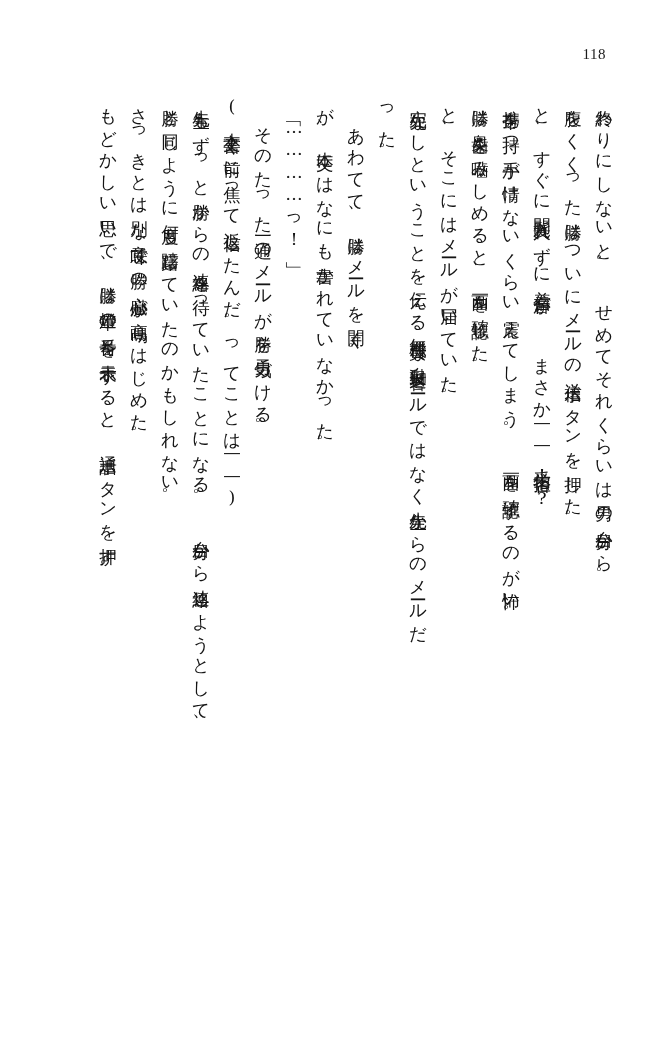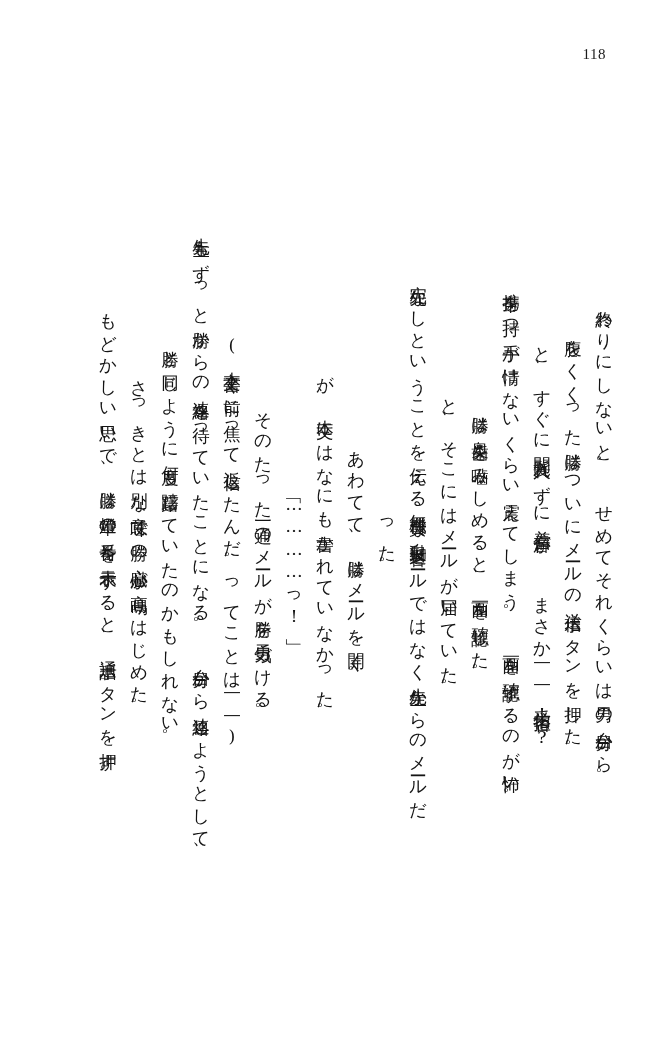--- a/index.html
+++ b/index.html
@@ -12,21 +12,20 @@
     height: 1050px;
     overflow: hidden;
     font-family: "DejaVu Serif", "Liberation Serif", serif;
     color: #161616;
   }
   .page {
     position: relative;
     width: 668px;
     height: 1050px;
     box-sizing: border-box;
-    text-align: center;
   }
   .page-number {
     position: absolute;
     top: 46px;
     right: 62px;
     font-family: "Liberation Serif", "DejaVu Serif", serif;
     font-size: 15px;
     letter-spacing: 0.5px;
     color: #1a1a1a;
   }

